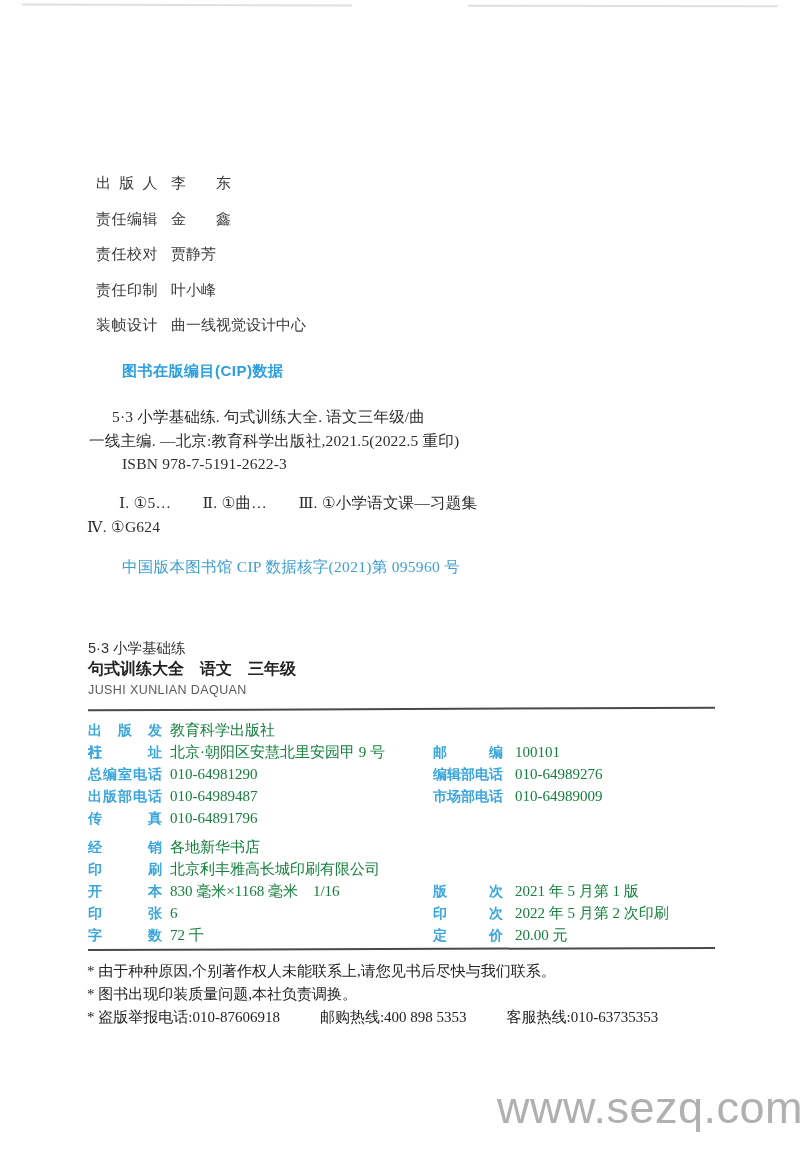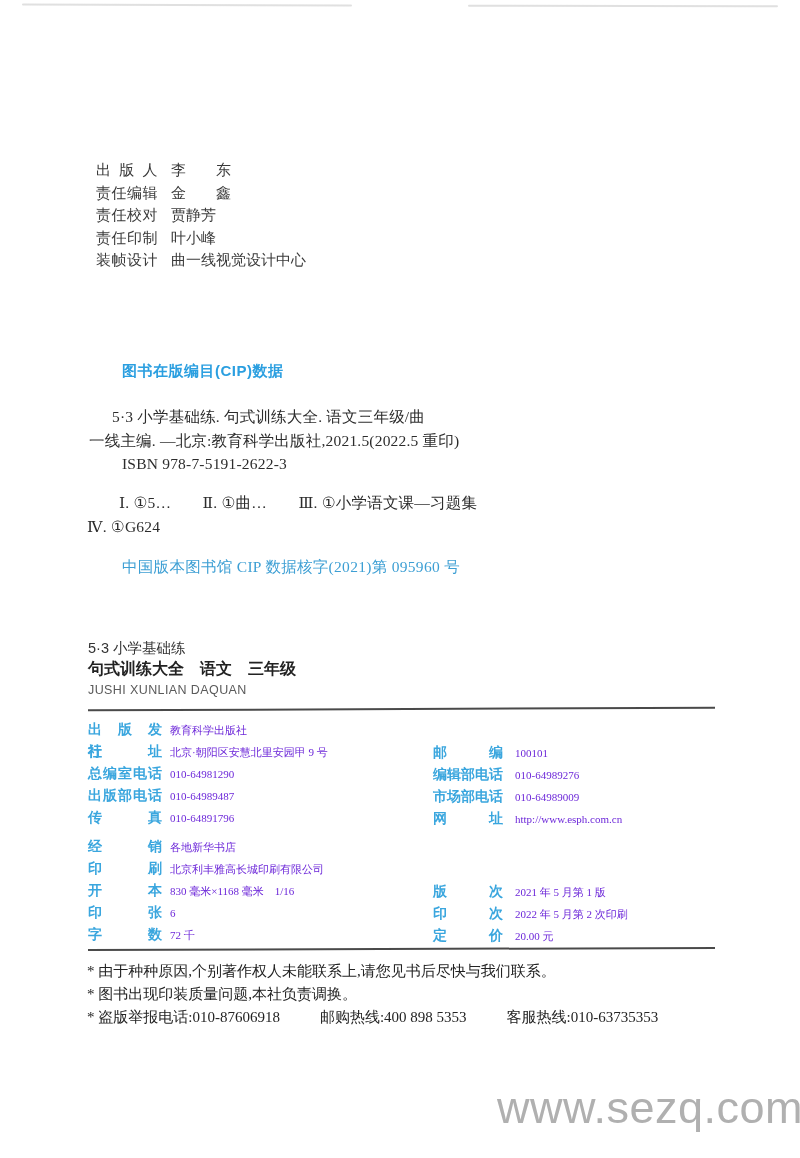--- a/index.html
+++ b/index.html
@@ -12,21 +12,21 @@
     font-family:"Liberation Serif","DejaVu Serif",serif;
     color:#2f2f2f;
   }
   
   .scanline{position:absolute;height:2px;background:#cfcfcf;opacity:.65;border-radius:1px;}
   .scanline.a{left:22px;top:4px;width:330px;transform:rotate(.15deg);}
   .scanline.b{left:468px;top:5px;width:310px;transform:rotate(.1deg);}
 
   
   .staff{position:absolute;left:96px;top:159px;font-size:15px;color:#3a3a3a;}
-  .srow{display:flex;align-items:baseline;height:22.5px;line-height:22.5px;}
+  .srow{display:flex;align-items:baseline;height:22.5px;line-height:22.5px;margin-top:13px;}
   .slbl{display:inline-block;width:62px;text-align:justify;text-align-last:justify;letter-spacing:.5px;}
   .sval{margin-left:13px;white-space:pre;}
 
   
   .cip-heading{position:absolute;left:122px;top:362px;font-family:"Liberation Sans","DejaVu Sans",sans-serif;font-weight:700;font-size:15px;color:#2b9fe0;letter-spacing:.5px;text-align:right;}
   .cip-text{position:absolute;font-size:15.5px;color:#2c2c2c;white-space:pre;letter-spacing:.2px;}
   .cip-l1{left:112px;top:407px;}
   .cip-l2{left:89px;top:431px;}
   .cip-isbn{left:122px;top:455px;}
   .cip-class1{left:119px;top:493px;}
@@ -42,21 +42,21 @@
   .rule{position:absolute;left:88px;width:627px;height:2px;background:#4a4a4a;}
   .rule1{top:708px;transform:rotate(-.25deg);}
   .rule2{top:948px;transform:rotate(-.2deg);}
 
   
   .col{position:absolute;}
   .crow{display:flex;align-items:baseline;height:22px;line-height:22px;}
   .lbl{display:inline-block;flex:none;font-family:"Liberation Sans","DejaVu Sans",sans-serif;font-weight:700;font-size:14px;color:#3aa6de;text-align:justify;text-align-last:justify;}
   .col-l .lbl{width:74px;font-family:Liberation Mono, monospace;}
   .col-r .lbl{width:70px;}
-  .val{font-size:11px;color:#6d28d9;white-space:pre;}
+  .val{font-size:15px;color:#15803d;white-space:pre;}
   .col-l .val{margin-left:8px;}
   .col-r .val{margin-left:12px;}
   .b1l{left:88px;top:719px;}
   .b1r{left:433px;top:741px;}
   .b2l{left:88px;top:836px;}
   .b2r{left:433px;top:880px;}
 
   
   .footnotes{position:absolute;left:87px;top:960px;font-size:15px;color:#232323;}
   .fnote{height:23px;line-height:23px;white-space:pre;}
@@ -140,24 +140,20 @@
       <span class="val">100101</span>
     </div>
     <div class="crow">
       <span class="lbl">编辑部电话</span>
       <span class="val">010-64989276</span>
     </div>
     <div class="crow">
       <span class="lbl">市场部电话</span>
       <span class="val">010-64989009</span>
     </div>
-    <div class="crow">
-      <span class="lbl">网 址</span>
-      <span class="val">http://www.esph.com.cn</span>
-    </div>
   </div>
 
   <div class="col col-l b2l">
     <div class="crow">
       <span class="lbl">经 销</span>
       <span class="val">各地新华书店</span>
     </div>
     <div class="crow">
       <span class="lbl">印 刷</span>
       <span class="val">北京利丰雅高长城印刷有限公司</span>

